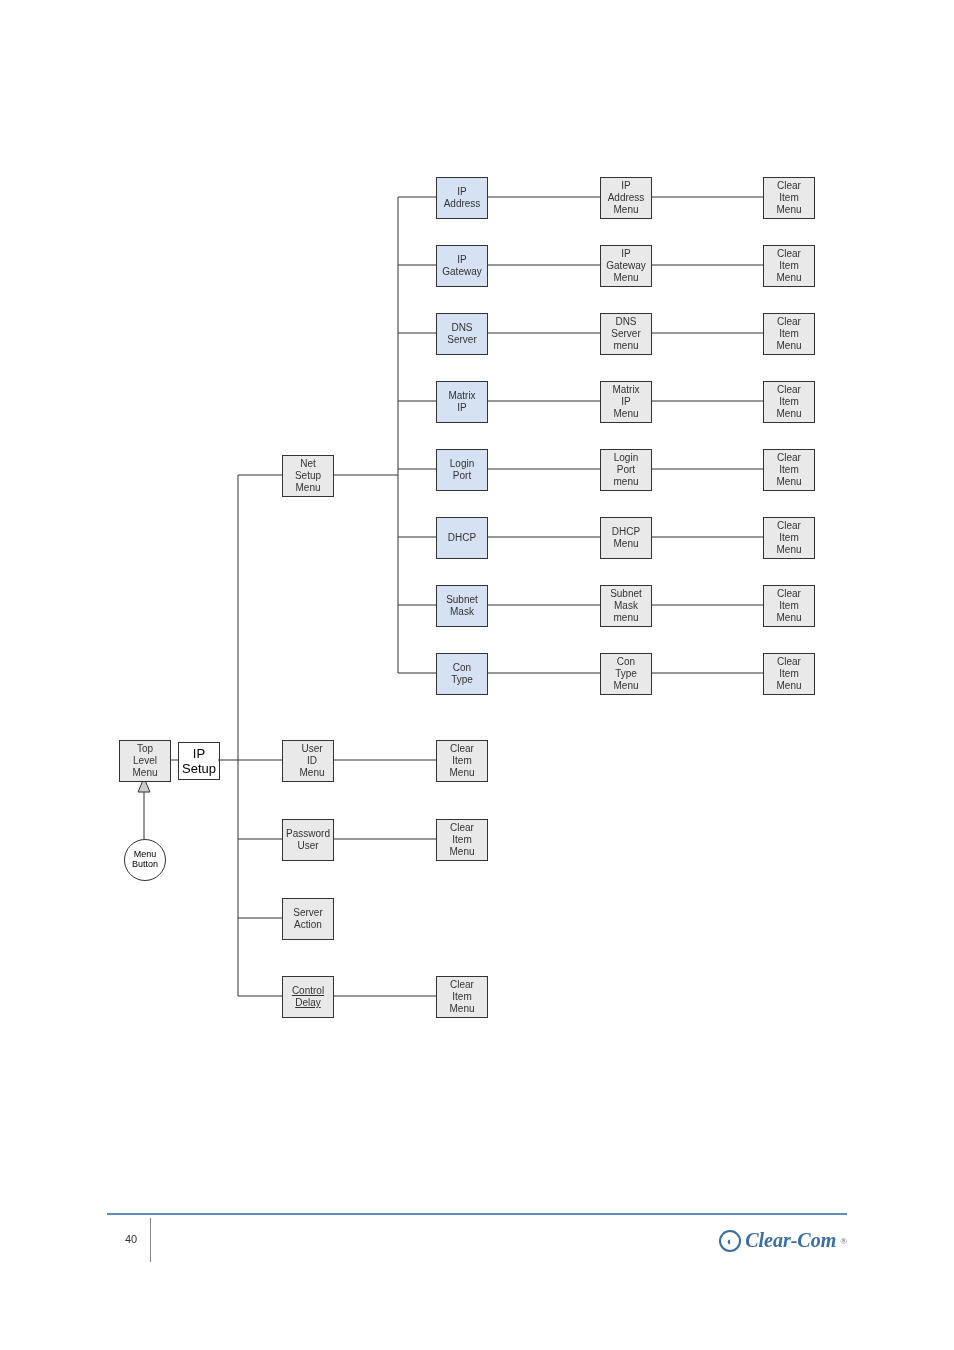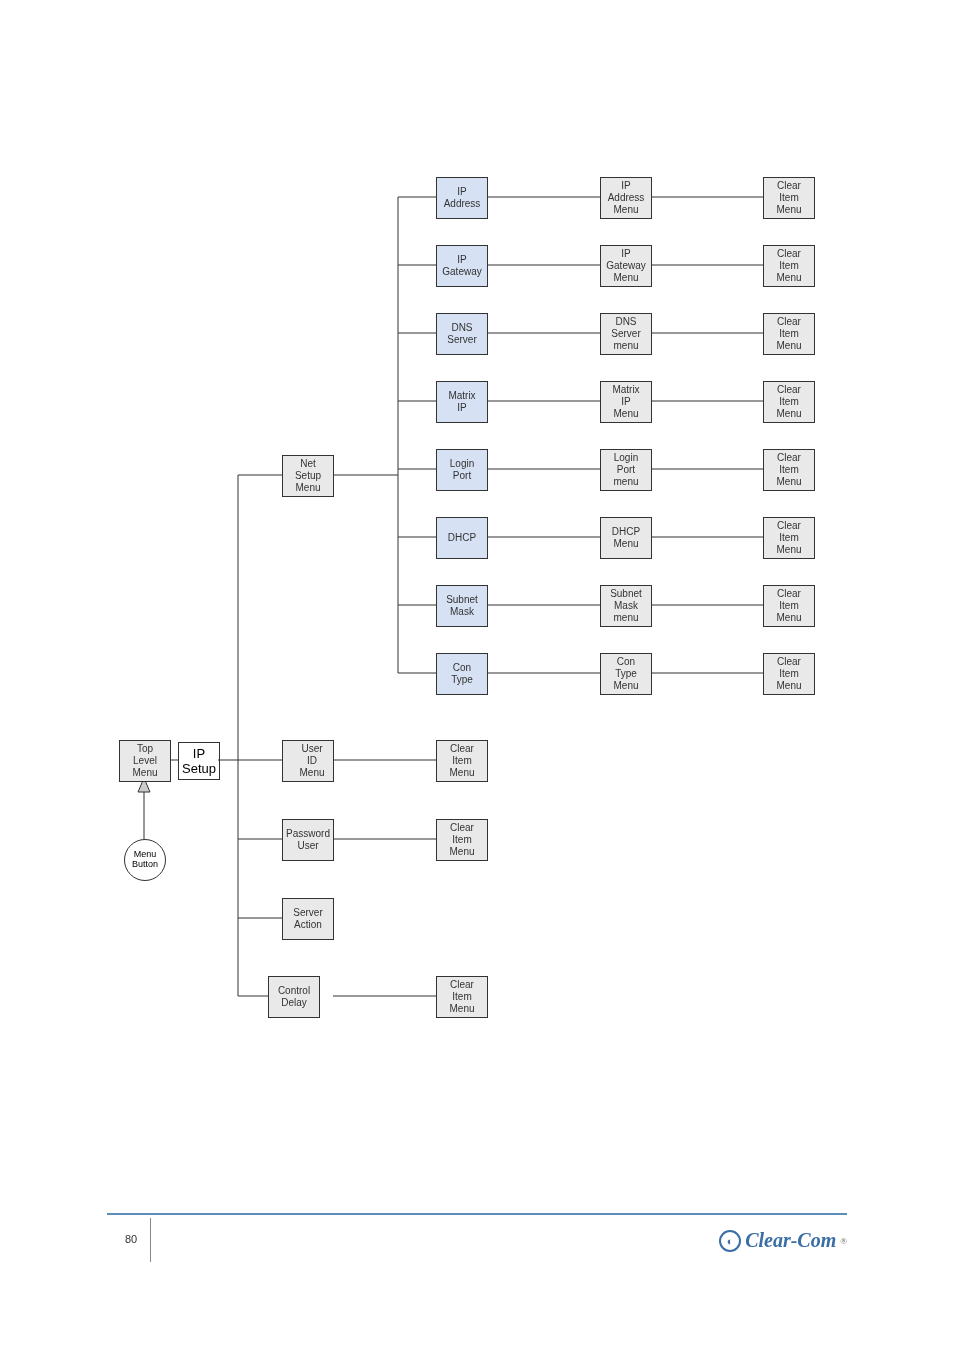--- a/index.html
+++ b/index.html
@@ -104,21 +104,21 @@
 Menu</span>
   </div>
   <div class="box gray" style="left:282px;top:819px;width:50px;height:40px;">
     <span style="white-space:pre-line;">Password
 User</span>
   </div>
   <div class="box gray" style="left:282px;top:898px;width:50px;height:40px;">
     <span style="white-space:pre-line;">Server
 Action</span>
   </div>
-  <div class="box gray" style="left:268px;top:976px;width:50px;height:40px;">
+  <div class="box gray" style="left:282px;top:976px;width:50px;height:40px;text-decoration:underline;">
     <span style="white-space:pre-line;">Control
 Delay</span>
   </div>
 
   <div class="box blue" style="left:436px;top:177px;width:50px;height:40px;">
       <span style="white-space:pre-line;">IP
 Address</span>
     </div>
   <div class="box gray" style="left:600px;top:177px;width:50px;height:40px;">
       <span style="white-space:pre-line;">IP
@@ -244,21 +244,21 @@
 Item
 Menu</span>
     </div>
   <div class="box gray" style="left:436px;top:976px;width:50px;height:40px;">
       <span style="white-space:pre-line;">Clear
 Item
 Menu</span>
     </div>
 
   <div class="rule"></div>
-  <div class="pagenum">80</div>
+  <div class="pagenum">40</div>
   <div style="position:absolute;left:150px;bottom:88px;width:1px;height:44px;background:#888;"></div>
   <div class="logo">
     <div class="logo-text">
       <span class="logo-circle">◐</span>
       <span>Clear-Com</span>
         <sup>®</sup>
     </div>
   </div>
 
 </div>

